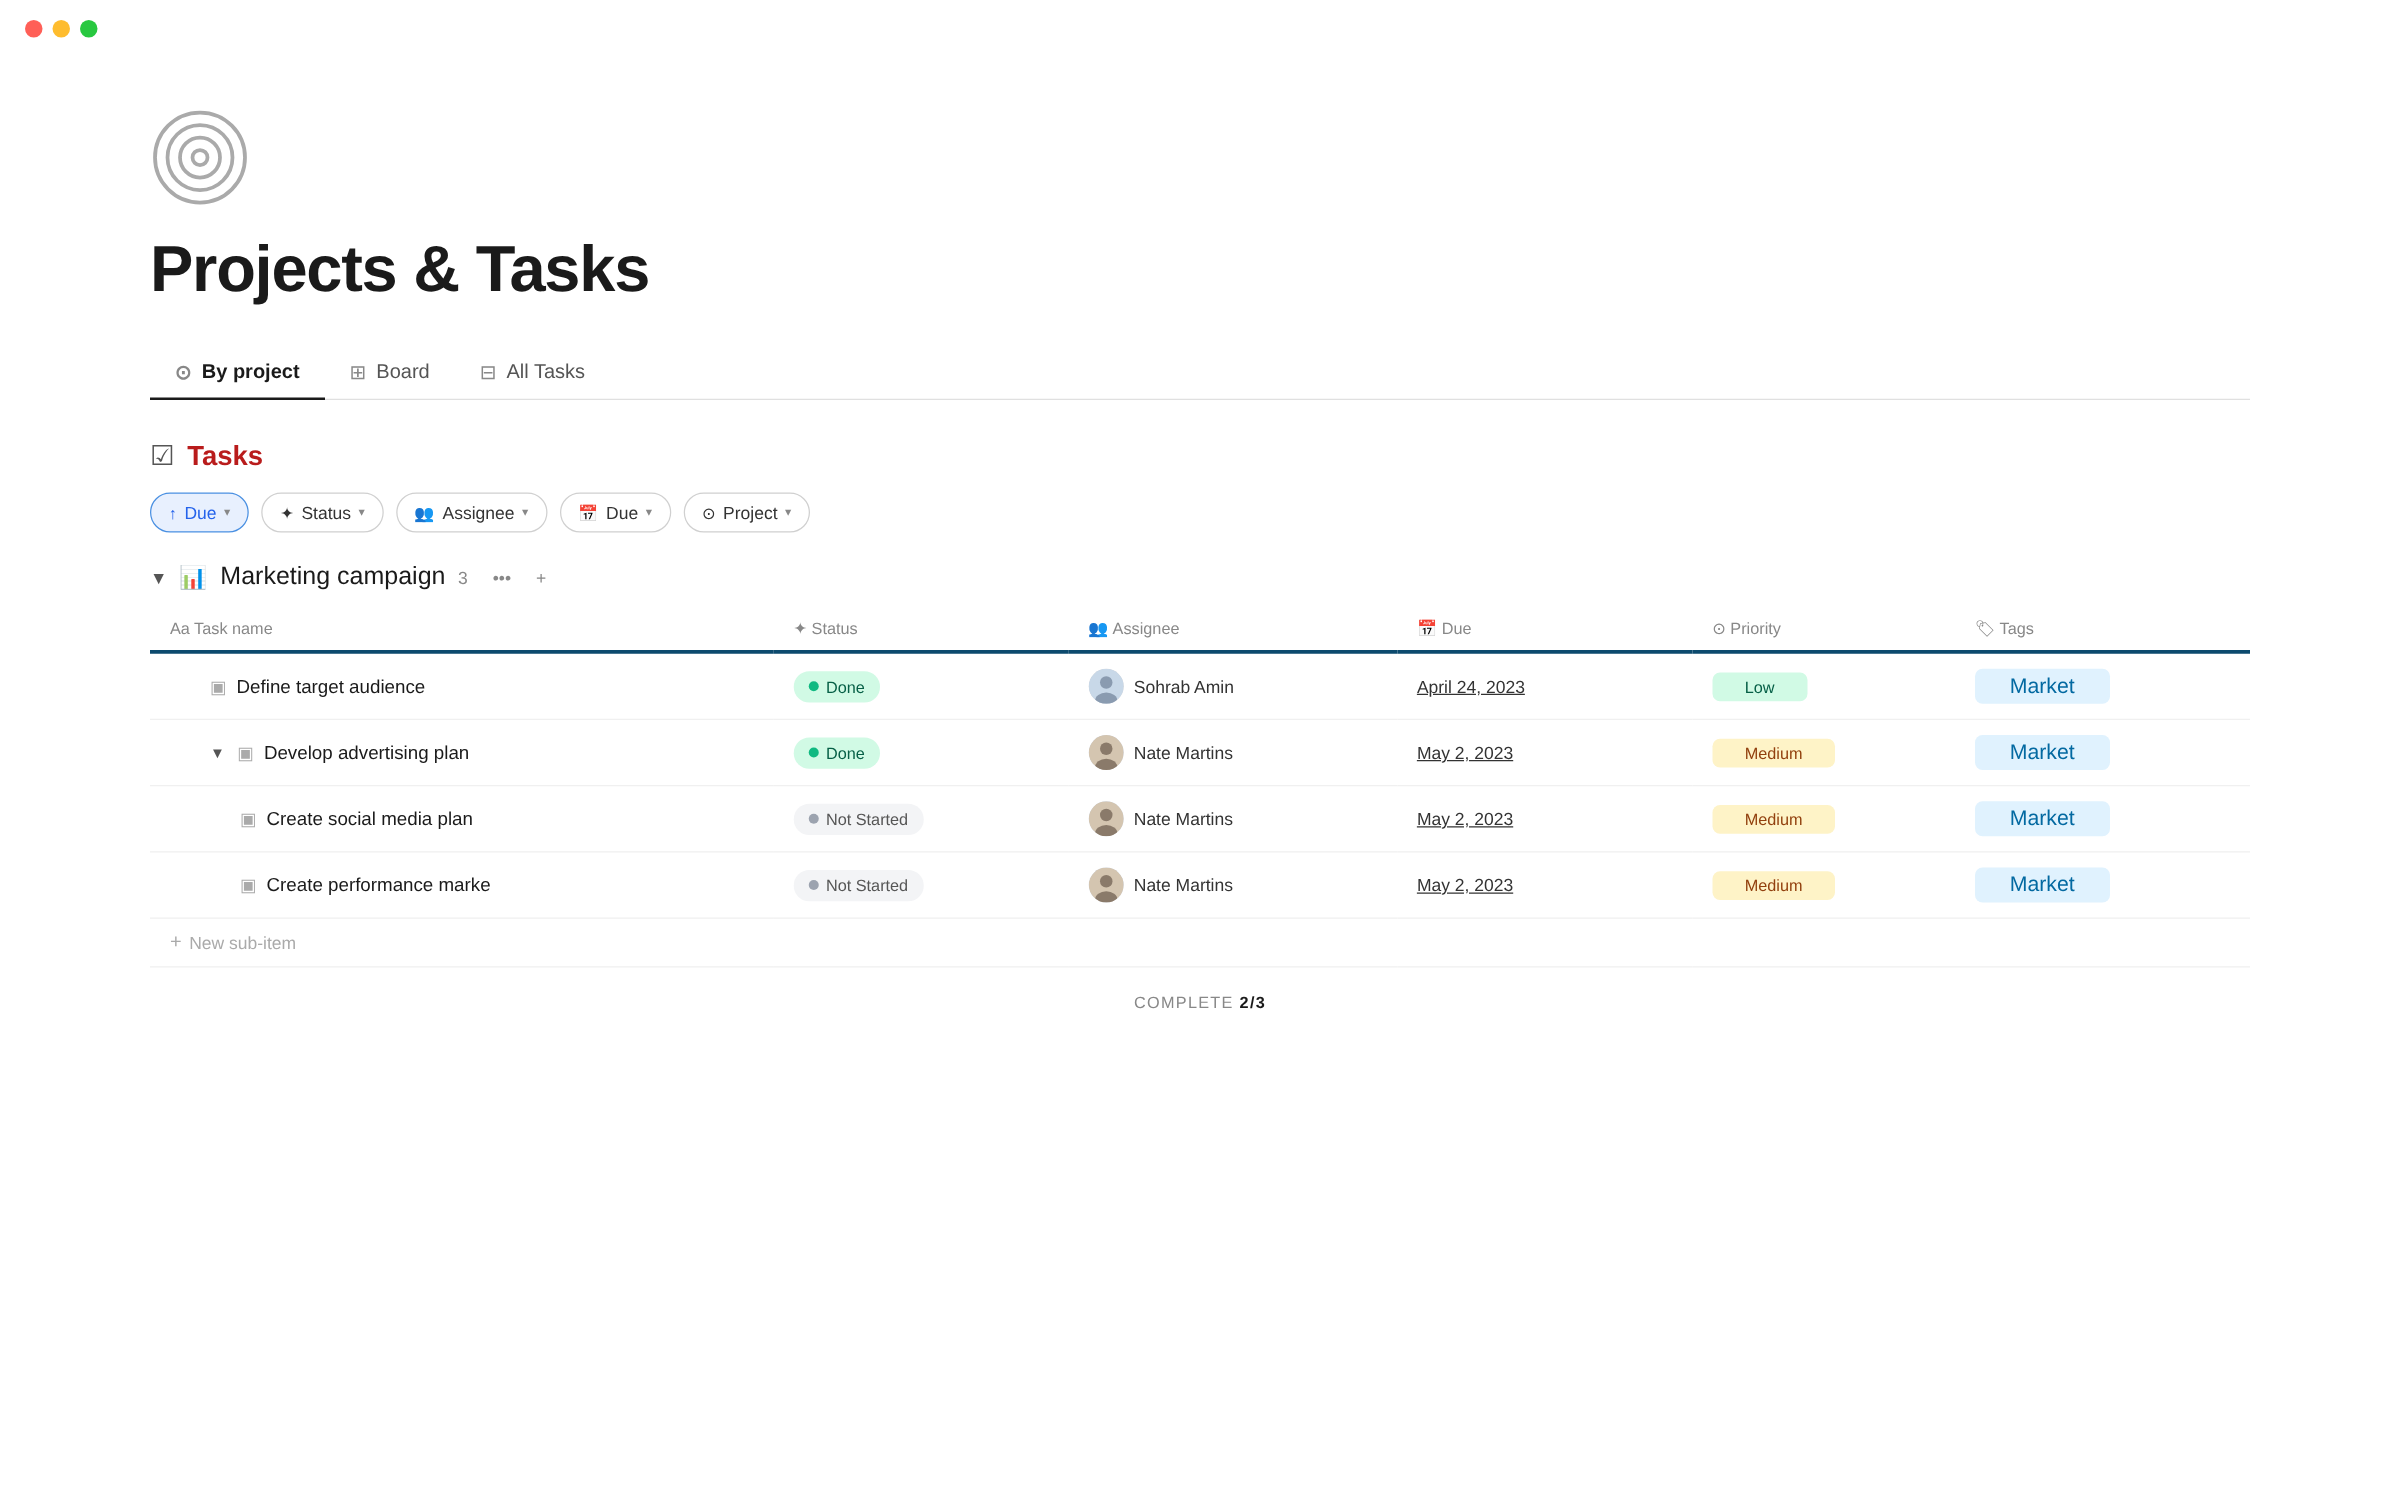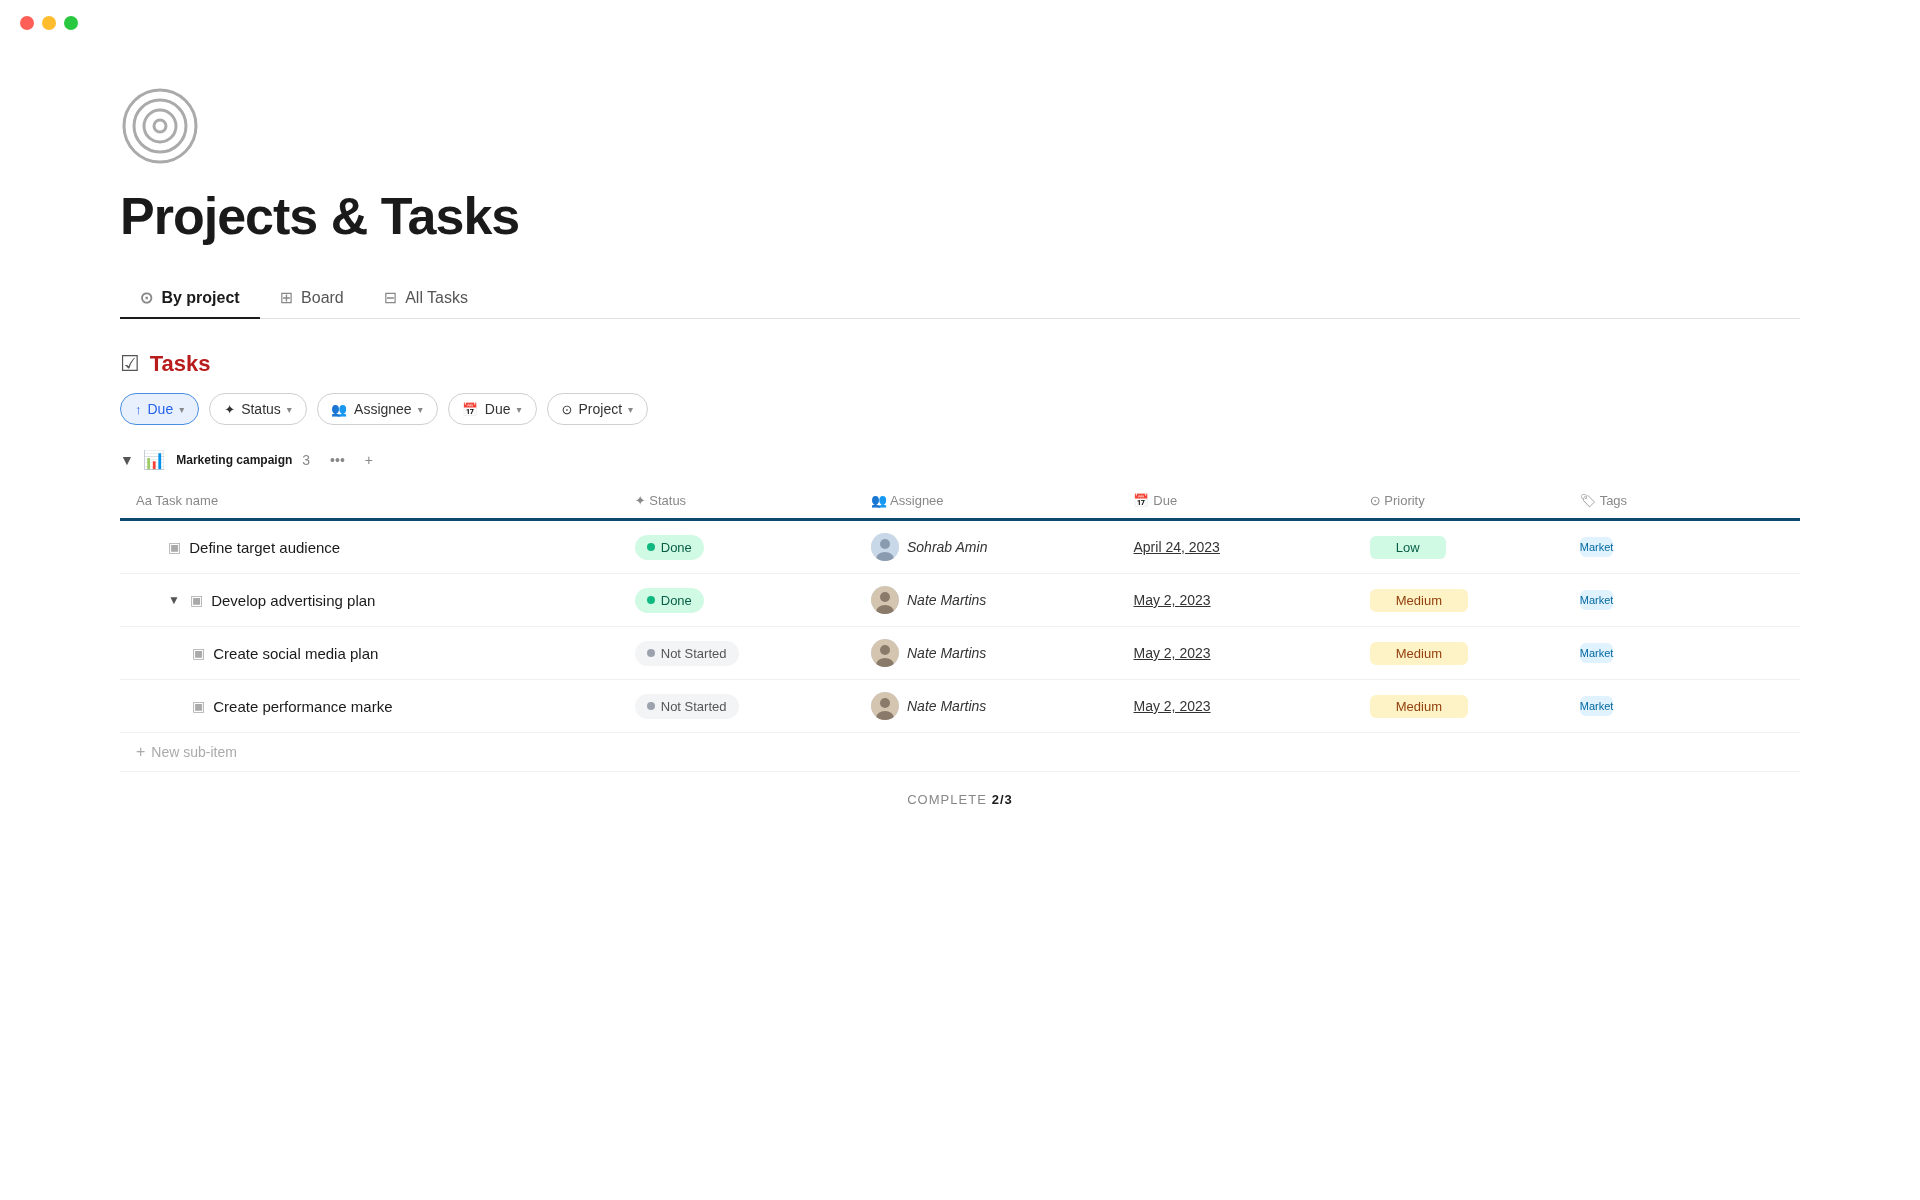--- a/index.html
+++ b/index.html
@@ -143,22 +143,22 @@
     }
     .group-toggle {
       font-size: 14px;
       color: #555;
       cursor: pointer;
     }
     .group-emoji {
       font-size: 18px;
     }
     .group-name {
-      font-size: 12px;
-      font-weight: 700;
+      font-size: 20px;
+      font-weight: 400;
       color: #1a1a1a;
     }
     .group-count {
       font-size: 14px;
       color: #888;
       font-weight: 500;
     }
     .group-actions {
       display: flex;
       align-items: center;
@@ -262,21 +262,20 @@
       display: inline-block;
     }
     .dot-done { background: #10b981; }
     .dot-not-started { background: #9ca3af; }
 
     
     .assignee-cell {
       display: flex;
       align-items: center;
       gap: 8px;
-      font-style: italic;
     }
     .avatar {
       width: 28px;
       height: 28px;
       border-radius: 50%;
       background: #d1d5db;
       display: flex;
       align-items: center;
       justify-content: center;
       font-size: 12px;
@@ -303,23 +302,23 @@
     }
     .priority-medium {
       background: #fef3c7;
       color: #92400e;
     }
 
     
     .tag-badge {
       display: inline-flex;
       align-items: flex-end;
-      padding: 4px 0;
+      padding: 4px 28px;
       border-radius: 6px;
-      font-size: 11px;
+      font-size: 17px;
       font-weight: 500;
       background: #e0f2fe;
       color: #0369a1;
     }
 
     
     .due-date {
       font-size: 14px;
       color: #333;
       text-decoration: underline;

